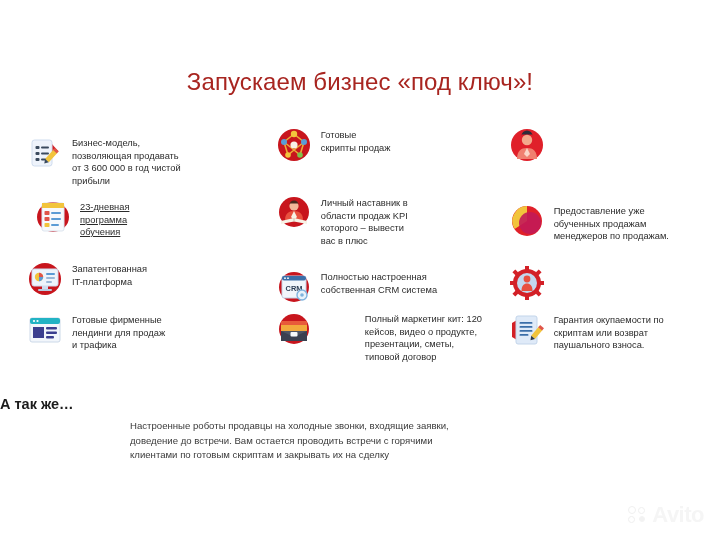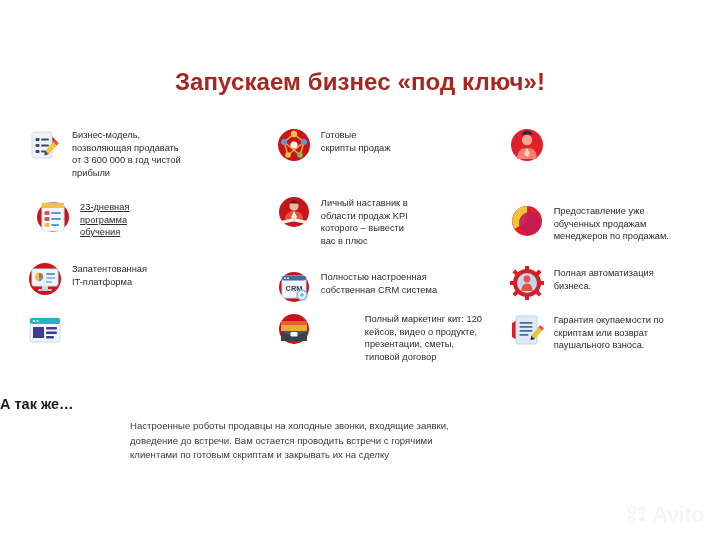--- a/index.html
+++ b/index.html
@@ -10,21 +10,21 @@
     color:#2b2b2b;
     overflow:hidden;
     position:relative;
   }
   .page{position:relative;width:720px;height:540px;}
 
   
   .title{
     position:absolute;left:0;top:68px;width:720px;
     text-align:center;
-    font-size:24px;font-weight:bold;
+    font-size:24px;font-weight:normal;
     color:#a82520;
     letter-spacing:.1px;
   }
 
   
   .columns{
     position:absolute;left:0;top:128px;width:720px;height:248px;
     display:flex;
   }
   .col{position:relative;}
@@ -85,21 +85,21 @@
 <body>
 
 <div class="page">
 
   <div class="title">Запускаем бизнес «под ключ»!</div>
 
   <div class="columns">
 
     <div class="col col-1">
 
-      <div class="item" style="top:0px;left:28px;width:210px;">
+      <div class="item" style="top:8px;left:28px;width:210px;">
         <span class="ico">
           <svg viewBox="0 0 34 34" width="34" height="34">
             <path d="M24 8 L30 15 L24 22 Z" fill="#d32027"></path>
             <rect x="4" y="4" width="20" height="26" rx="2.5" fill="#eef3fb" stroke="#cfdcee" stroke-width="1"></rect>
             <rect x="7.5" y="10" width="4" height="3" rx="1" fill="#3a4a5e"></rect>
             <rect x="13" y="10.5" width="8" height="2" rx="1" fill="#3a4a5e"></rect>
             <rect x="7.5" y="16" width="4" height="3" rx="1" fill="#3a4a5e"></rect>
             <rect x="13" y="16.5" width="8" height="2" rx="1" fill="#3a4a5e"></rect>
             <rect x="7.5" y="22" width="4" height="3" rx="1" fill="#3a4a5e"></rect>
             <rect x="13" y="22.5" width="6" height="2" rx="1" fill="#3a4a5e"></rect>
@@ -160,20 +160,23 @@
             <rect x="2" y="5" width="30" height="24" rx="2" fill="#f2f6fb" stroke="#ccd9e8" stroke-width="1"></rect>
             <rect x="2" y="5" width="30" height="6" rx="2" fill="#22b3c4"></rect>
             <circle cx="6" cy="8" r="1.1" fill="#ffffff"></circle>
             <circle cx="9.5" cy="8" r="1.1" fill="#ffffff"></circle>
             <rect x="5" y="14" width="11" height="11" fill="#3b3f8f"></rect>
             <rect x="18" y="14" width="11" height="2.4" rx="1" fill="#3b3f8f"></rect>
             <rect x="18" y="18.5" width="11" height="2.4" rx="1" fill="#3b3f8f"></rect>
             <rect x="18" y="23" width="8" height="2.4" rx="1" fill="#3b3f8f"></rect>
           </svg>
         </span>
+        <span class="txt">Готовые фирменные
+лендинги для продаж
+и трафика</span>
       </div>
 
     </div>
 
     <div class="col col-2">
 
       <div class="item" style="top:68px;left:16px;width:215px;">
         <span class="ico">
           <svg viewBox="0 0 34 34" width="34" height="34">
             <circle cx="17" cy="16" r="15" fill="#c8151d"></circle>
@@ -283,22 +286,20 @@
               <rect x="4" y="4" width="4" height="6" transform="rotate(-45 6 7)"></rect>
               <rect x="26" y="24" width="4" height="6" transform="rotate(-45 28 27)"></rect>
               <rect x="26" y="4" width="4" height="6" transform="rotate(45 28 7)"></rect>
               <rect x="4" y="24" width="4" height="6" transform="rotate(45 6 27)"></rect>
             </g>
             <circle cx="17" cy="17" r="10" fill="#c3d8ee"></circle>
             <circle cx="17" cy="13" r="3.4" fill="#e8503f"></circle>
             <path d="M11.5 25 C11.5 19.5 14 17.5 17 17.5 C20 17.5 22.5 19.5 22.5 25 Z" fill="#e8503f"></path>
           </svg>
         </span>
-        <span class="txt">Полная автоматизация
-бизнеса.</span>
       </div>
 
       <div class="item" style="top:185px;left:0px;width:215px;">
         <span class="ico">
           <svg viewBox="0 0 34 34" width="34" height="34">
             <path d="M2 10 L7 7 L7 27 L2 24 Z" fill="#d32027"></path>
             <rect x="6" y="3" width="21" height="28" rx="2" fill="#dfeaf8" stroke="#c3d5ea" stroke-width="1"></rect>
             <rect x="9.5" y="9" width="13" height="1.8" rx=".9" fill="#3b6ea8"></rect>
             <rect x="9.5" y="13" width="13" height="1.8" rx=".9" fill="#3b6ea8"></rect>
             <rect x="9.5" y="17" width="13" height="1.8" rx=".9" fill="#3b6ea8"></rect>

